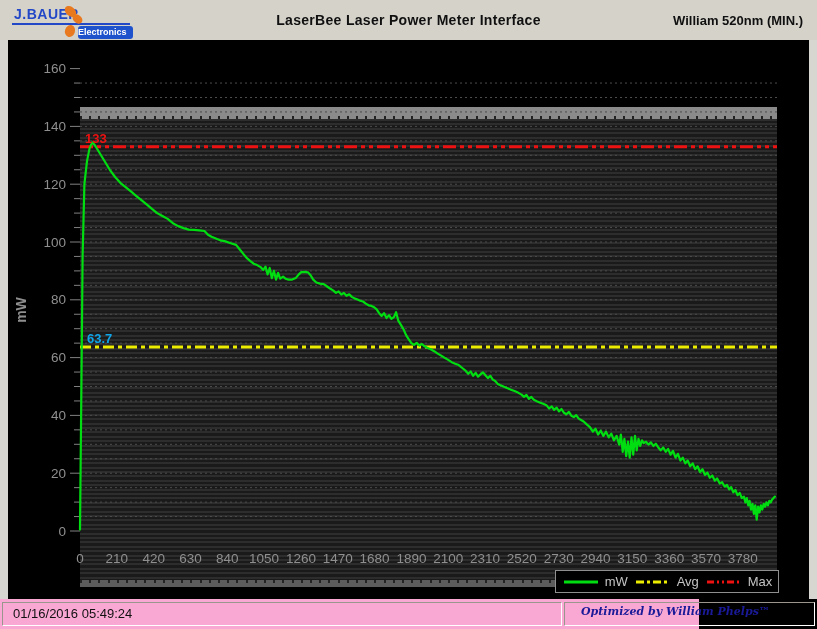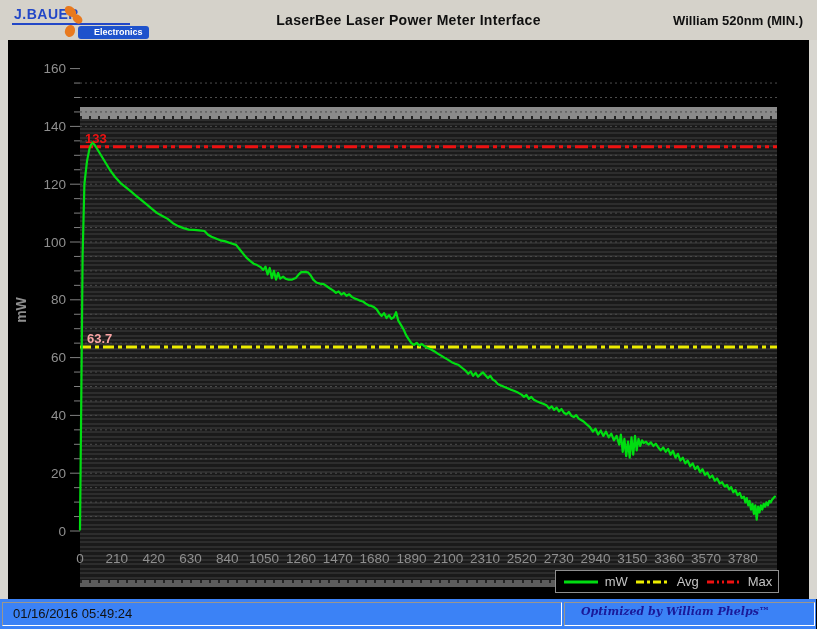--- a/index.html
+++ b/index.html
@@ -10,49 +10,49 @@
   
   #header{position:absolute;left:0;top:0;width:817px;height:40px;background:#d5d2ca;}
   #logo{position:absolute;left:12px;top:4px;width:125px;height:32px;}
   #logo-name{position:absolute;left:2px;top:2px;font-size:14px;font-weight:bold;color:#2247c7;letter-spacing:0.5px;}
   #logo-underline{position:absolute;left:0;top:19px;width:118px;height:2px;background:#2247c7;}
   .bee{position:absolute;background:#e8791e;border-radius:50%;}
   #bee1{left:52px;top:3px;width:13px;height:9px;transform:rotate(40deg);}
   #bee2{left:60px;top:11px;width:11px;height:8px;transform:rotate(40deg);}
   #bee3{left:53px;top:21px;width:10px;height:12px;transform:rotate(20deg);}
   #logo-sub{position:absolute;left:66px;top:22px;background:#1e52cc;color:#fff;
-    font-size:9px;font-weight:bold;padding:1px 6px 2px 16px;border-radius:3px;}
+    font-size:9px;font-weight:bold;padding:1px 6px 2px 0;border-radius:3px;}
   #title{position:absolute;left:0;top:12px;width:817px;text-align:center;
     font-size:14px;font-weight:bold;color:#101010;letter-spacing:0.3px;}
   #device{position:absolute;right:14px;top:13px;font-size:13px;font-weight:bold;color:#101010;}
   
   #chart-region{position:absolute;left:0;top:40px;width:817px;height:559px;background:#000;}
   #edge-left{position:absolute;left:0;top:40px;width:8px;height:559px;background:#d8d6d0;}
   #edge-right{position:absolute;left:809px;top:40px;width:8px;height:559px;background:#d8d6d0;}
   #plot-band-top{position:absolute;left:80px;top:67px;width:697px;height:12px;background:#8a8a8a;}
   #plot-band-top::after{content:"";position:absolute;left:0;bottom:0;width:100%;height:3px;
     background:repeating-linear-gradient(to right,#222 0 2px,transparent 2px 9.2px);}
   #plot-stripes{position:absolute;left:80px;top:79px;width:697px;height:461px;
     background:repeating-linear-gradient(to bottom,#2d2d2d 0px,#2d2d2d 2px,#1a1a1a 2px,#1a1a1a 4.4px);}
   #plot-scrollbar{position:absolute;left:80px;top:540px;width:697px;height:7px;background:#5c5c5c;}
   #plot-scrollbar::before{content:"";position:absolute;left:0;top:0;width:100%;height:3px;
     background:repeating-linear-gradient(to right,#242424 0 2px,transparent 2px 9.2px);}
   #chart-svg{position:absolute;left:0;top:0;width:817px;height:629px;pointer-events:none;}
   #ylabel{position:absolute;left:-1px;top:302px;width:44px;text-align:center;
     font-size:14px;font-weight:bold;color:#8f8f8f;transform:rotate(-90deg);transform-origin:center;}
   #max-label{position:absolute;left:85px;top:131px;font-size:13px;font-weight:bold;color:#ee1111;}
-  #avg-label{position:absolute;left:87px;top:331px;font-size:13px;font-weight:bold;color:#fca5a5;}
+  #avg-label{position:absolute;left:87px;top:331px;font-size:13px;font-weight:bold;color:#0ea5e9;}
   #xlabel{position:absolute;left:347px;top:573px;width:160px;text-align:center;
     font-size:13px;font-weight:bold;color:#8f8f8f;}
   #legend{position:absolute;left:555px;top:570px;width:222px;height:21px;
     border:1px solid #8f8f8f;background:#000;display:flex;align-items:center;justify-content:space-evenly;}
   .legend-item{display:flex;align-items:center;gap:5px;}
   .legend-item span{font-size:13px;color:#c4c4c4;}
   
-  #status-bar{position:absolute;left:0;top:599px;width:816px;height:30px;background:#3b82f6;}
+  #status-bar{position:absolute;left:0;top:599px;width:699px;height:30px;background:#f9a8d4;}
   .status-panel{position:absolute;top:3px;height:22px;
     border-top:1px solid #9a968e;border-left:1px solid #9a968e;
     border-bottom:1px solid #fff;border-right:1px solid #fff;}
   #status-left{left:2px;width:558px;}
   #status-right{left:564px;width:249px;}
   #timestamp{position:absolute;left:10px;top:3px;font-size:13px;color:#111;}
   #credit{position:absolute;left:16px;top:2px;width:100%;
     font-family:"DejaVu Serif",serif;font-style:italic;font-size:11px;font-weight:bold;color:#1a1a99;}
 </style>
 </head>

